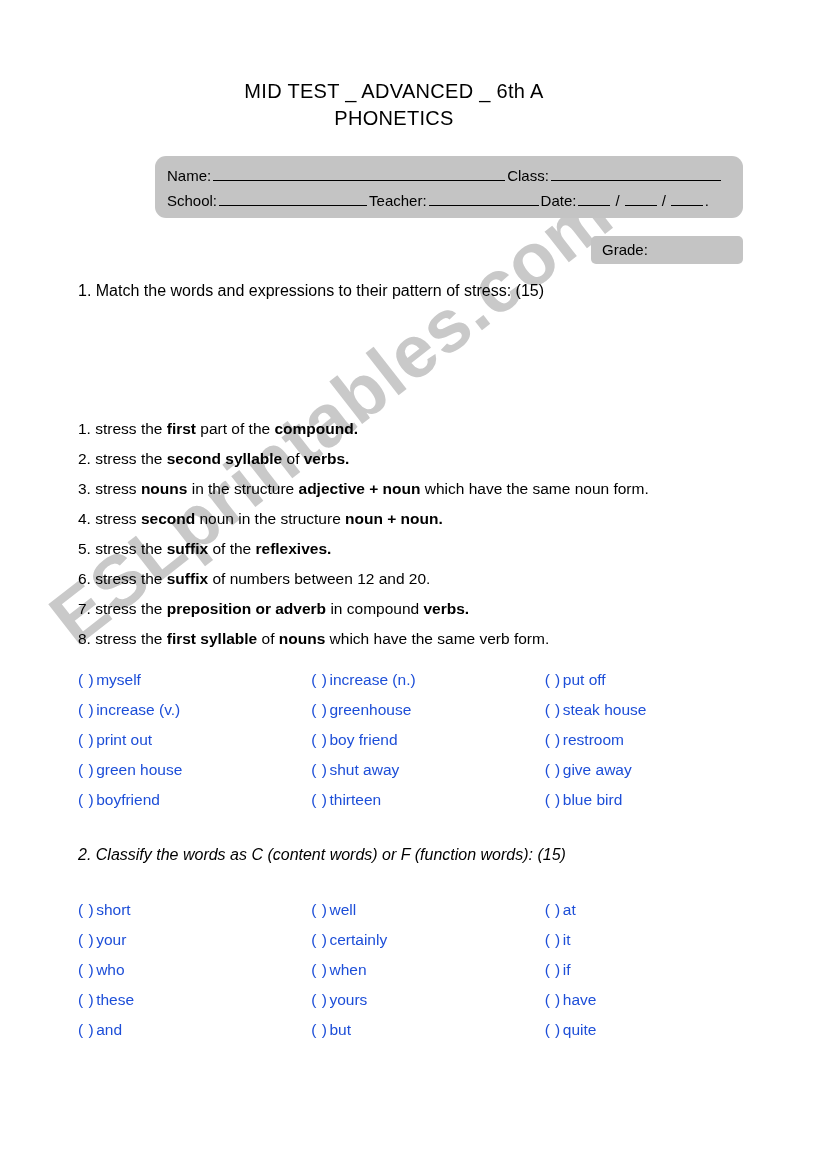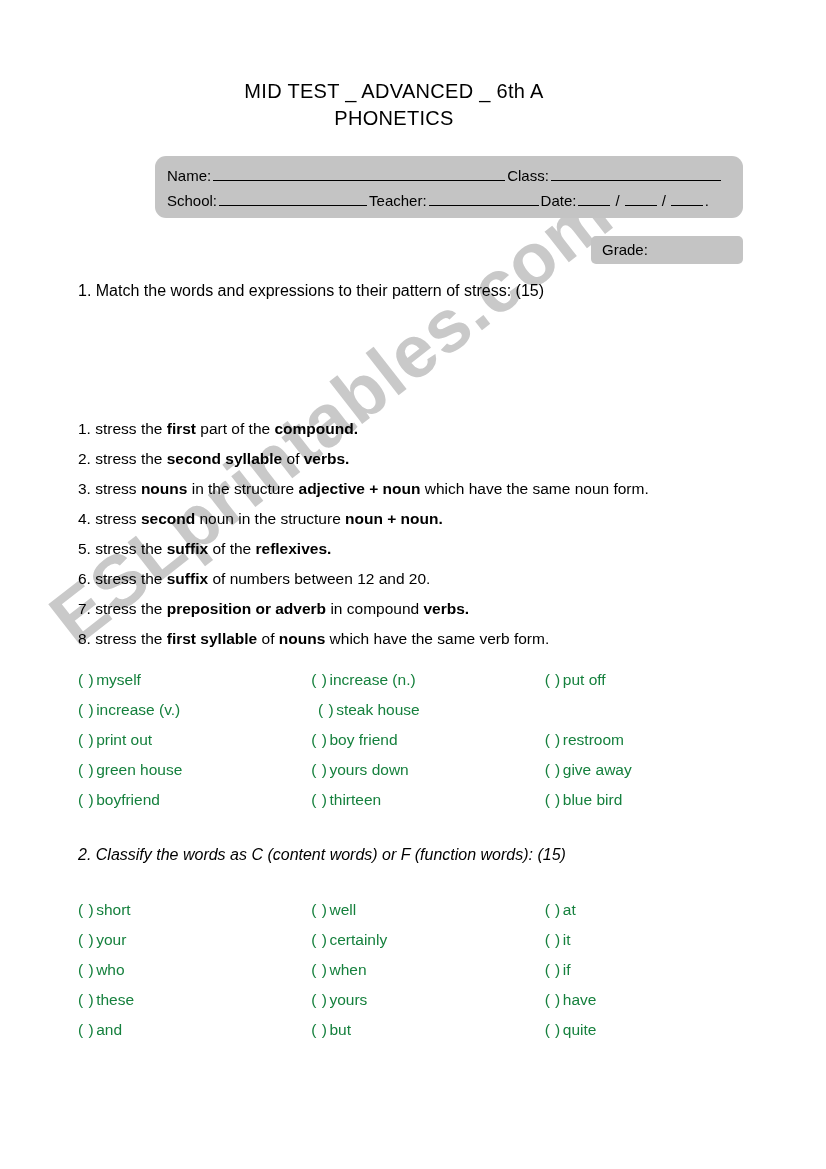--- a/index.html
+++ b/index.html
@@ -149,21 +149,21 @@
   #q1-words { top: 665px; }
   #q2-words { top: 895px; }
   .word-row {
     display: flex;
     line-height: 30px;
   }
   .word-cell {
     width: 240px;
     font-family: "Liberation Sans", sans-serif;
     font-size: 15.5px;
-    color: #15803d;
+    color: #1d4ed8;
     white-space: nowrap;
   }
   .paren { letter-spacing: 0.5px; }
   .word-label { margin-left: 2px; }
 </style>
 </head>
 <body>
 
 <div id="watermark">
   <div class="wm-text">ESLprintables.com</div>
@@ -216,30 +216,31 @@
     </div>
 
   <div class="word-grid" id="q1-words">
       <div class="word-row">
         <div class="word-cell"><span class="paren">(    )</span><span class="word-label">myself</span></div>
         <div class="word-cell"><span class="paren">(    )</span><span class="word-label">increase (n.)</span></div>
         <div class="word-cell"><span class="paren">(    )</span><span class="word-label">put off</span></div>
       </div>
       <div class="word-row">
         <div class="word-cell"><span class="paren">(    )</span><span class="word-label">increase (v.)</span></div>
+        <div class="word-cell"><span class="paren">(    )</span><span class="word-label">greenhouse</span></div>
         <div class="word-cell"><span class="paren">(    )</span><span class="word-label">steak house</span></div>
       </div>
       <div class="word-row">
         <div class="word-cell"><span class="paren">(    )</span><span class="word-label">print out</span></div>
         <div class="word-cell"><span class="paren">(    )</span><span class="word-label">boy friend</span></div>
         <div class="word-cell"><span class="paren">(    )</span><span class="word-label">restroom</span></div>
       </div>
       <div class="word-row">
         <div class="word-cell"><span class="paren">(    )</span><span class="word-label">green house</span></div>
-        <div class="word-cell"><span class="paren">(    )</span><span class="word-label">yours down</span></div>
+        <div class="word-cell"><span class="paren">(    )</span><span class="word-label">shut away</span></div>
         <div class="word-cell"><span class="paren">(    )</span><span class="word-label">give away</span></div>
       </div>
       <div class="word-row">
         <div class="word-cell"><span class="paren">(    )</span><span class="word-label">boyfriend</span></div>
         <div class="word-cell"><span class="paren">(    )</span><span class="word-label">thirteen</span></div>
         <div class="word-cell"><span class="paren">(    )</span><span class="word-label">blue bird</span></div>
       </div>
     </div>
 
   <div class="q-heading" id="q2-heading">2.  Classify the words as C (content words) or F (function words): (15)</div>

